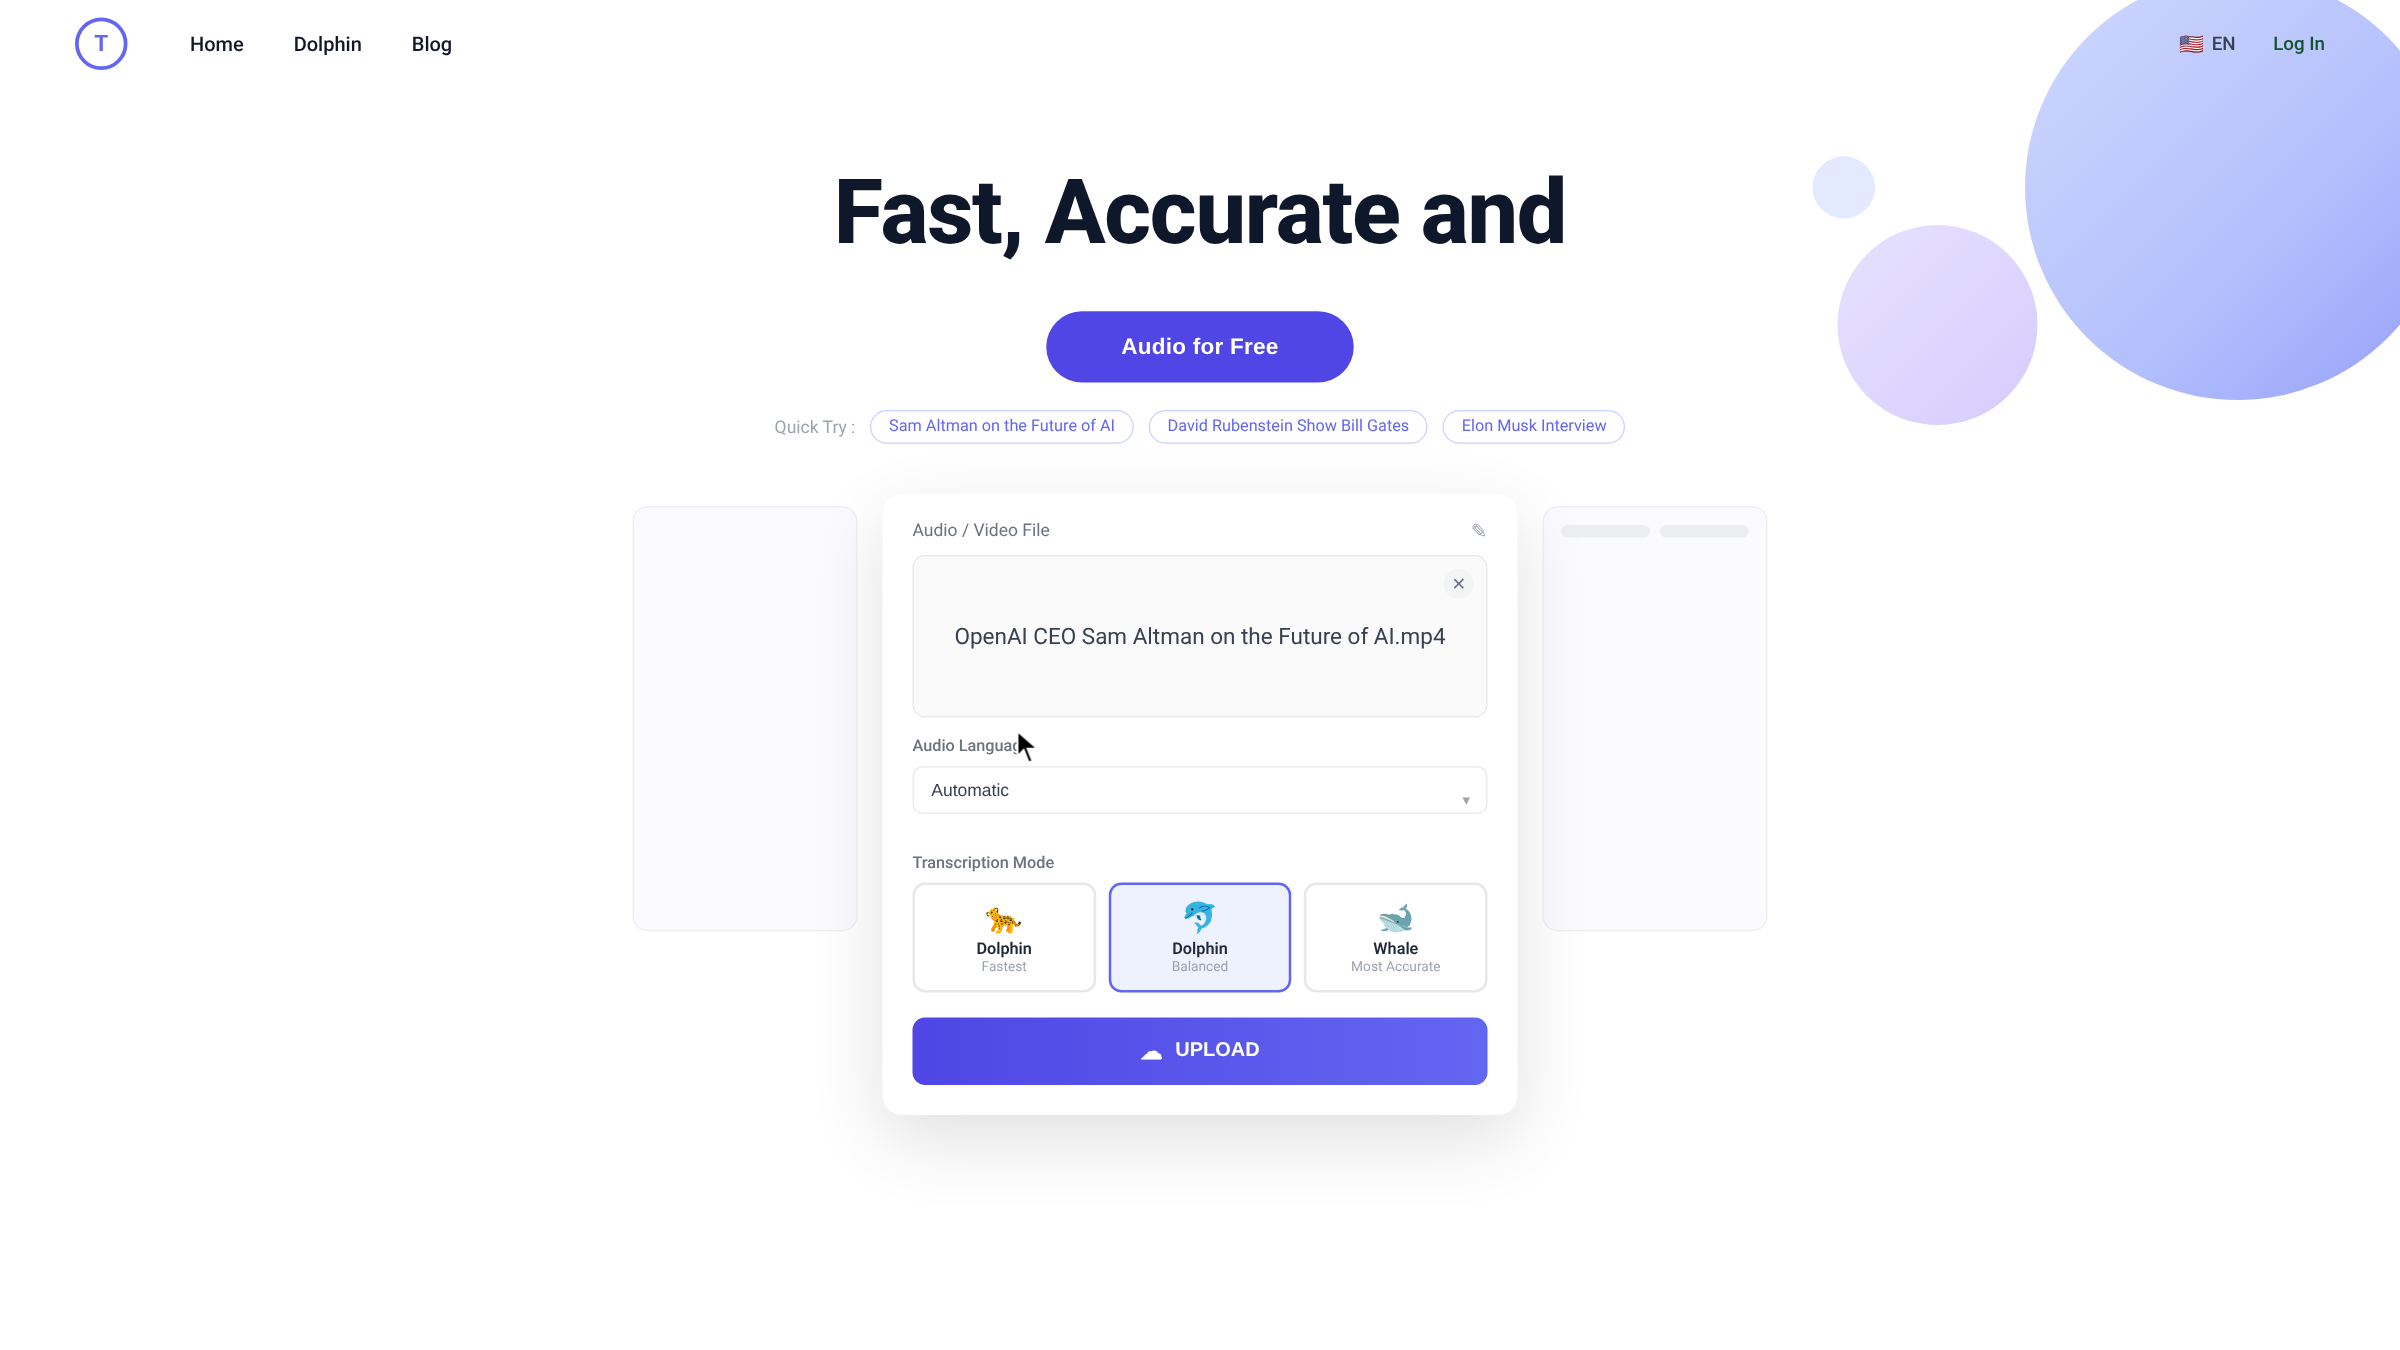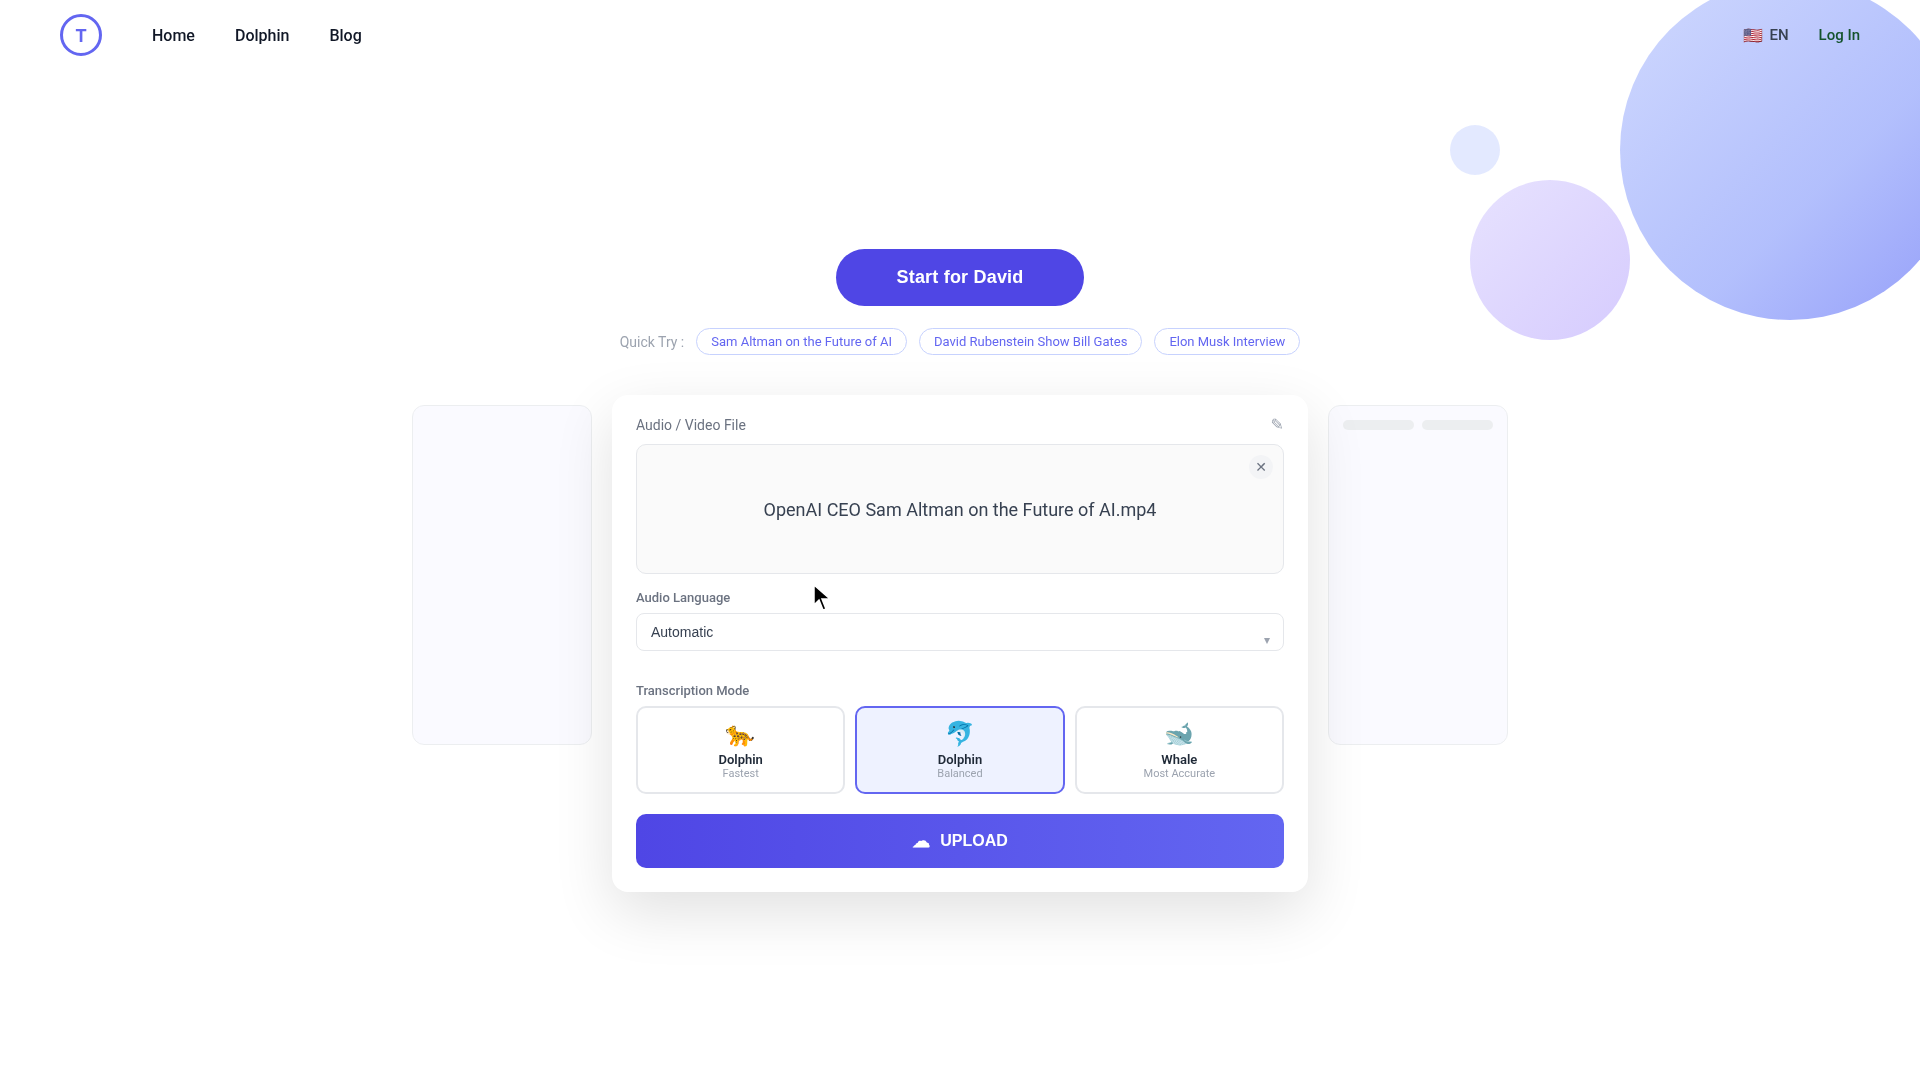--- a/index.html
+++ b/index.html
@@ -182,21 +182,21 @@
       display: flex;
       justify-content: center;
       margin-top: 40px;
       position: relative;
       z-index: 5;
     }
     .modal-card {
       background: white;
       border-radius: 16px;
       box-shadow: 0 20px 60px rgba(0,0,0,0.12);
-      width: 696px;
+      width: 508px;
       padding: 0;
       overflow: visible;
       position: relative;
     }
 
     
     .side-panel-left {
       position: absolute;
       left: -200px;
       top: 10px;
@@ -398,23 +398,23 @@
     <div class="lang-btn">
       <span class="lang-flag">🇺🇸</span>
       <span>EN</span>
     </div>
     <span class="login-btn">Log In</span>
   </div>
 </nav>
 
 <div class="hero">
   <h1 class="hero-title">
-    <br>
+    <span>Fast, Accurate and</span><br>
   </h1>
-  <button class="hero-cta">Start for David</button>
+  <button class="hero-cta">Audio for Free</button>
   <div class="quick-try">
     <span class="quick-try-label">Quick Try :</span>
     <span class="quick-try-chip">Sam Altman on the Future of AI</span>
     <span class="quick-try-chip">David Rubenstein Show Bill Gates</span>
     <span class="quick-try-chip">Elon Musk Interview</span>
   </div>
 
   <div class="modal-wrapper">
     <div style="position:relative;">
 

